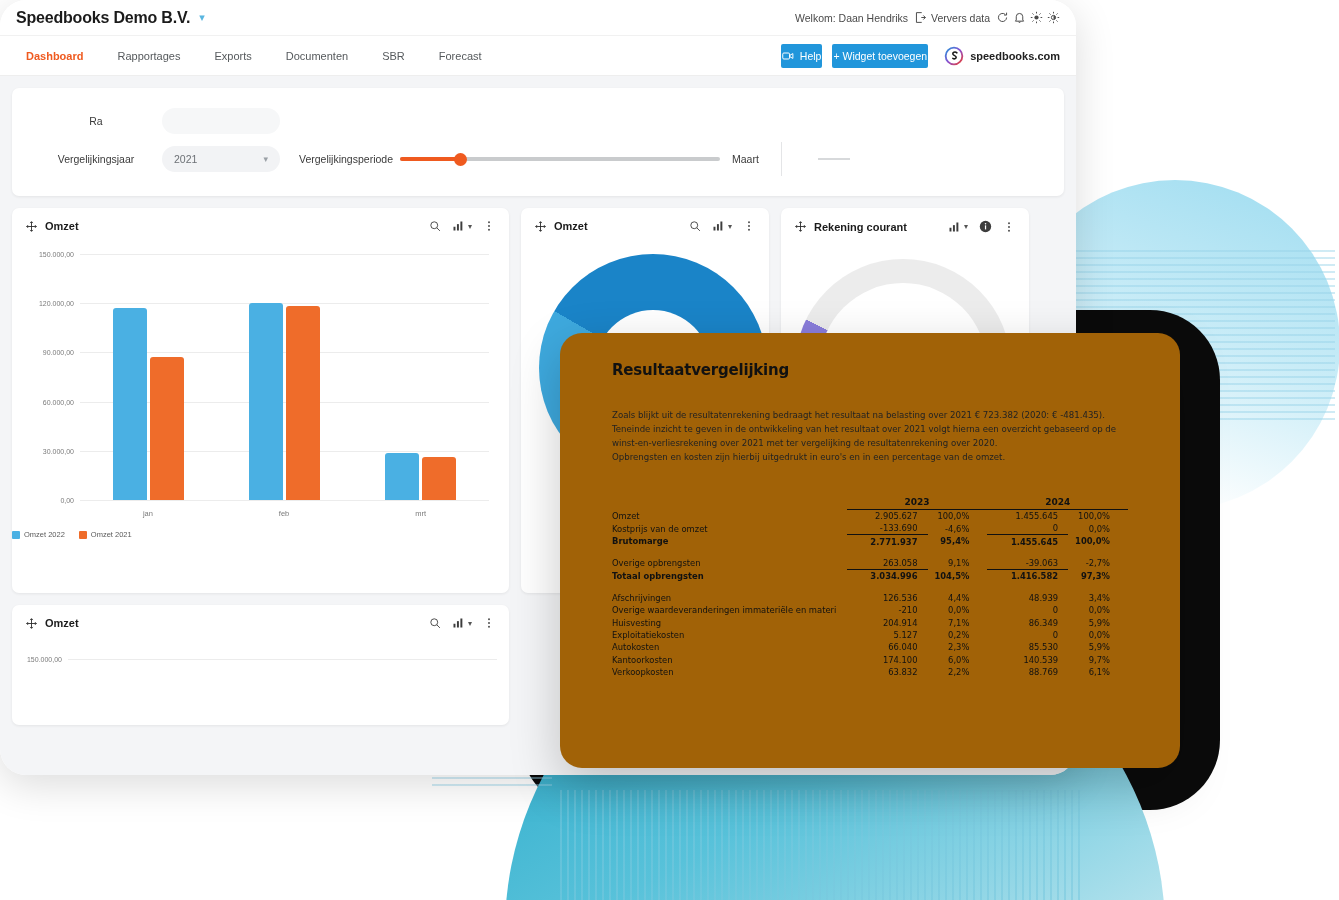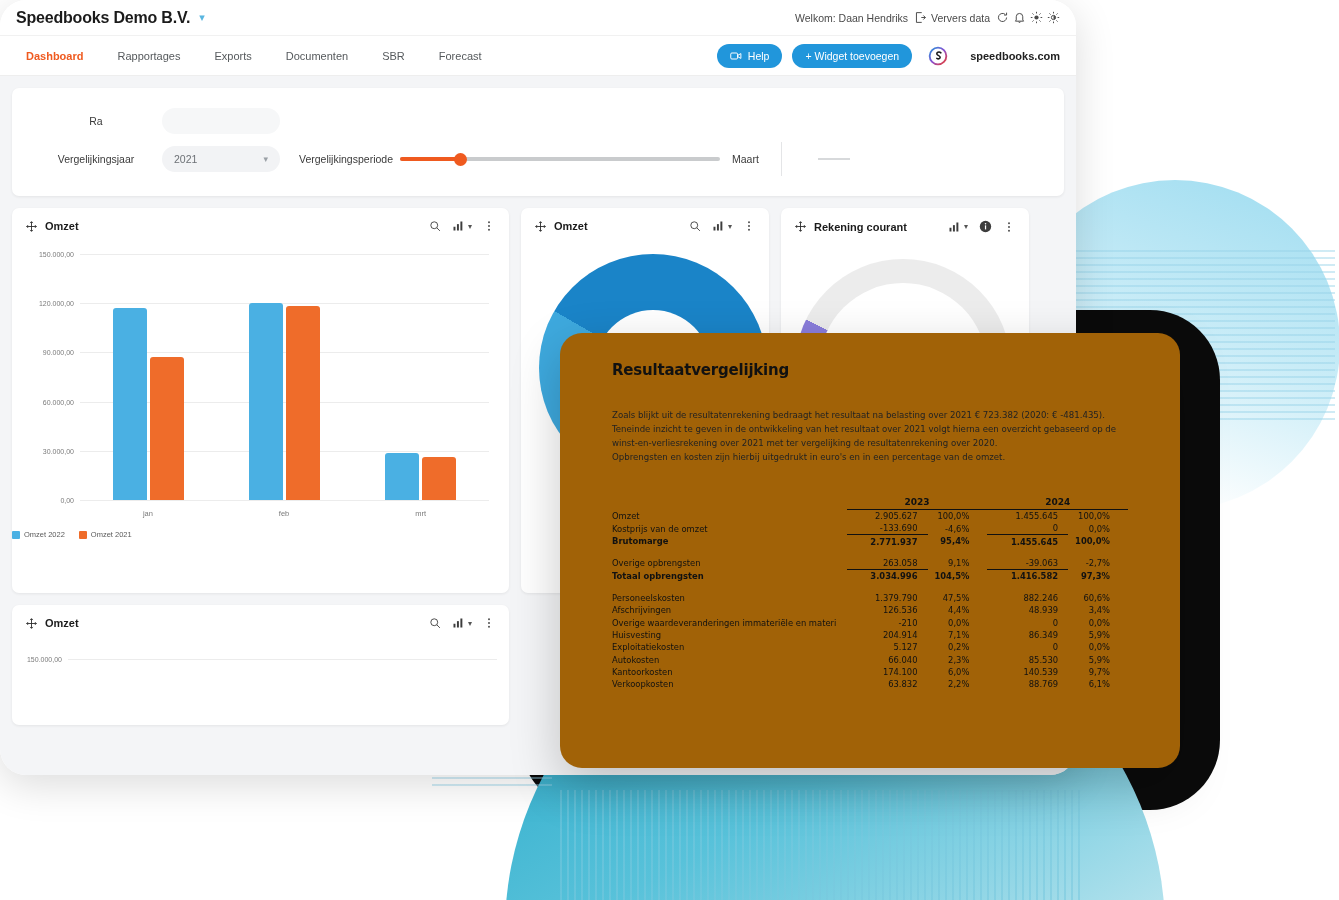--- a/index.html
+++ b/index.html
@@ -66,24 +66,24 @@
   .tb-item { display: flex; align-items: center; gap: 6px; }
   .icon-sq { width: 13px; height: 13px; display: inline-block; }
 
   
   .navbar { height: 40px; display: flex; align-items: center; padding: 0 16px;
             border-bottom: 1px solid #eeeeee; }
   .nav-items { display: flex; gap: 34px; margin-left: 10px; }
   .nav-item { font-size: 11px; color: #55595c; cursor: pointer; }
   .nav-item.active { color: #ef5a1f; font-weight: bold; }
   .nav-right { margin-left: auto; display: flex; align-items: center; gap: 10px; }
-  .pill { background: #2196db; color: #fff; border-radius: 12px; font-size: 10.5px;
-          padding: 6px 13px; display: flex; align-items: center; gap: 6px; border: none;
+  .pill { background: #2196db; color: #fff; border-radius: 2px; font-size: 10.5px;
+          padding: 6px 1px; display: flex; align-items: center; gap: 6px; border: none;
           cursor: pointer; font-family: inherit; }
-  .brand { display: flex; align-items: center; gap: 22px; margin-left: 6px; }
+  .brand { display: flex; align-items: center; gap: 6px; margin-left: 6px; }
   .brand-text { font-size: 11px; font-weight: bold; color: #222; }
 
   
   .workspace { background: #f4f5f7; padding: 12px; height: 699px; }
 
   .card { background: #fff; border-radius: 7px; box-shadow: 0 1px 3px rgba(0,0,0,.07); }
 
   
   .filterbar { height: 108px; padding: 14px 18px; position: relative; text-align: center; }
   .filter-row { display: flex; align-items: center; height: 38px; }
@@ -521,27 +521,20 @@
           <td class="c-label">Totaal opbrengsten</td>
           <td class="c-num">3.034.996</td>
           <td class="c-pct">104,5%</td>
           <td class="c-num">1.416.582</td>
           <td class="c-pct">97,3%</td>
         </tr>
         <tr class="spacer">
           <td colspan="5"></td>
         </tr>
         <tr class="">
-          <td class="c-label">Personeelskosten</td>
-          <td class="c-num">1.379.790</td>
-          <td class="c-pct">47,5%</td>
-          <td class="c-num">882.246</td>
-          <td class="c-pct">60,6%</td>
-        </tr>
-        <tr class="">
           <td class="c-label">Afschrijvingen</td>
           <td class="c-num">126.536</td>
           <td class="c-pct">4,4%</td>
           <td class="c-num">48.939</td>
           <td class="c-pct">3,4%</td>
         </tr>
         <tr class="">
           <td class="c-label">Overige waardeveranderingen immateriële en materi</td>
           <td class="c-num">-210</td>
           <td class="c-pct">0,0%</td>

